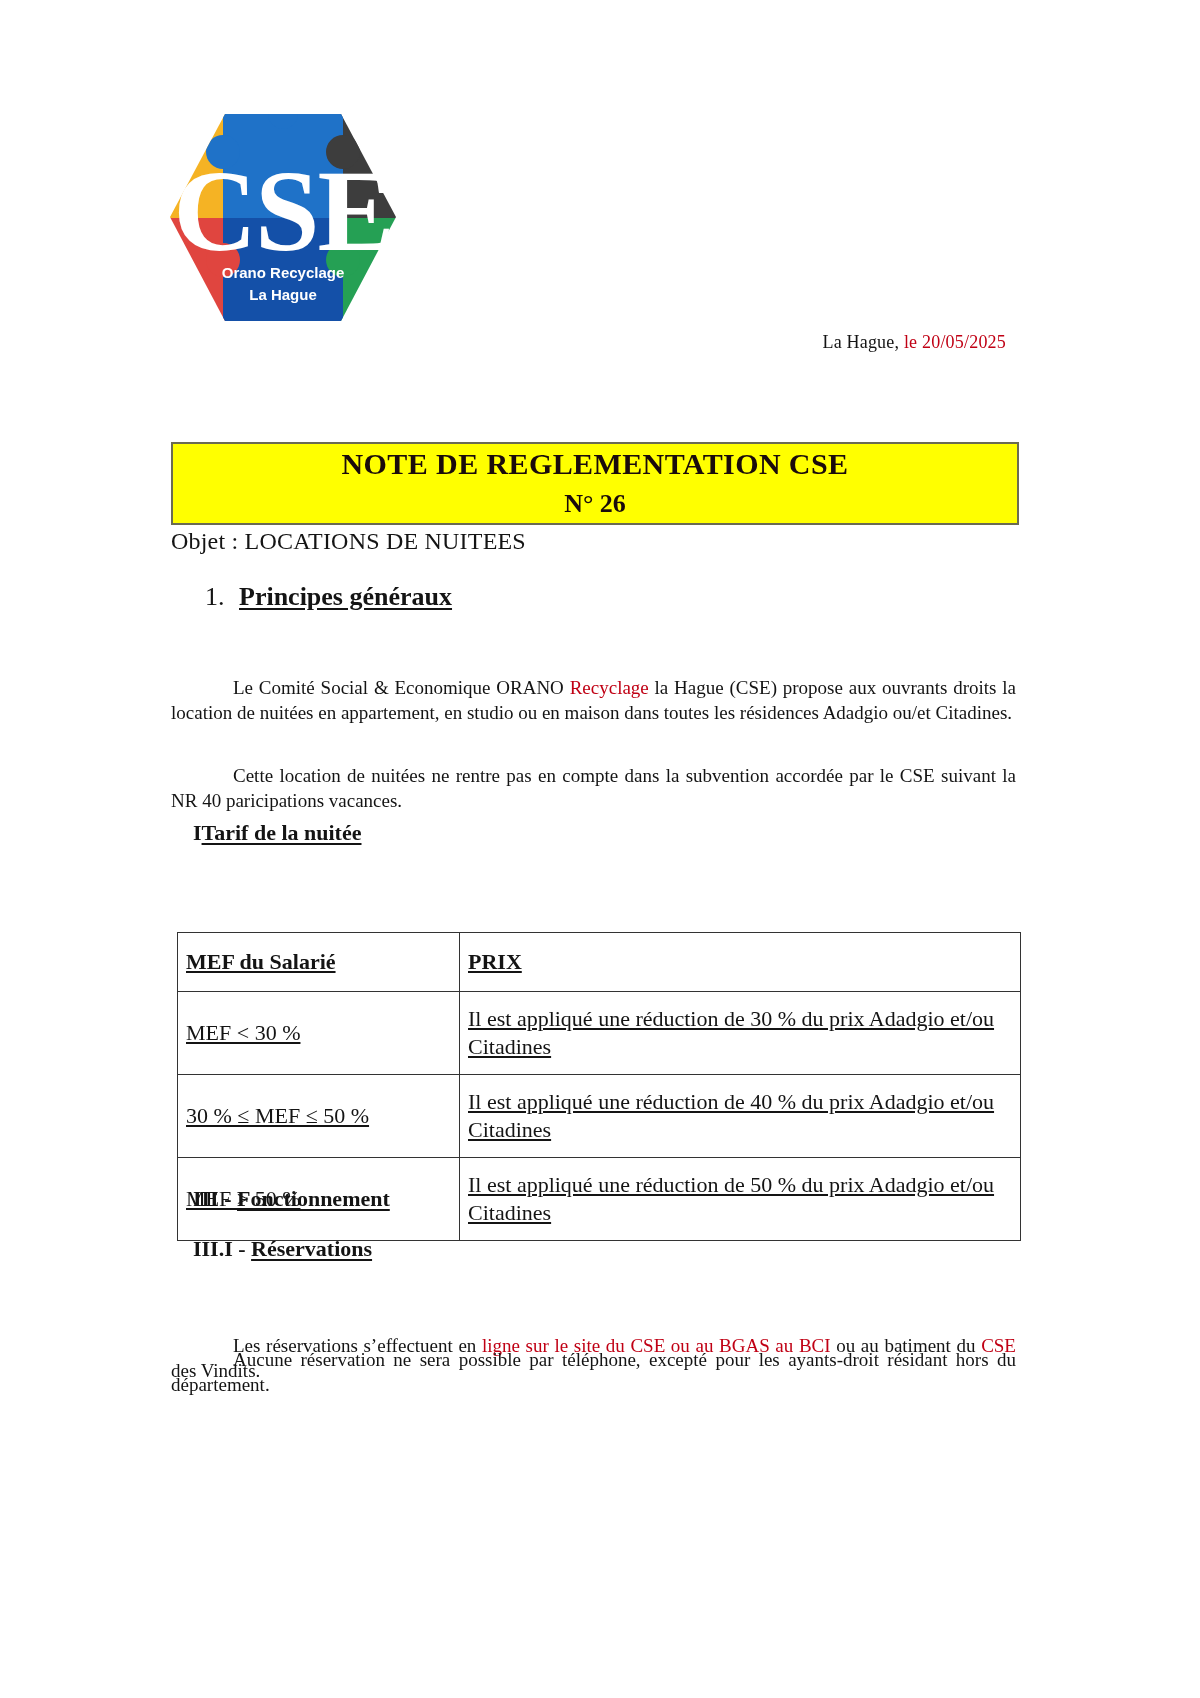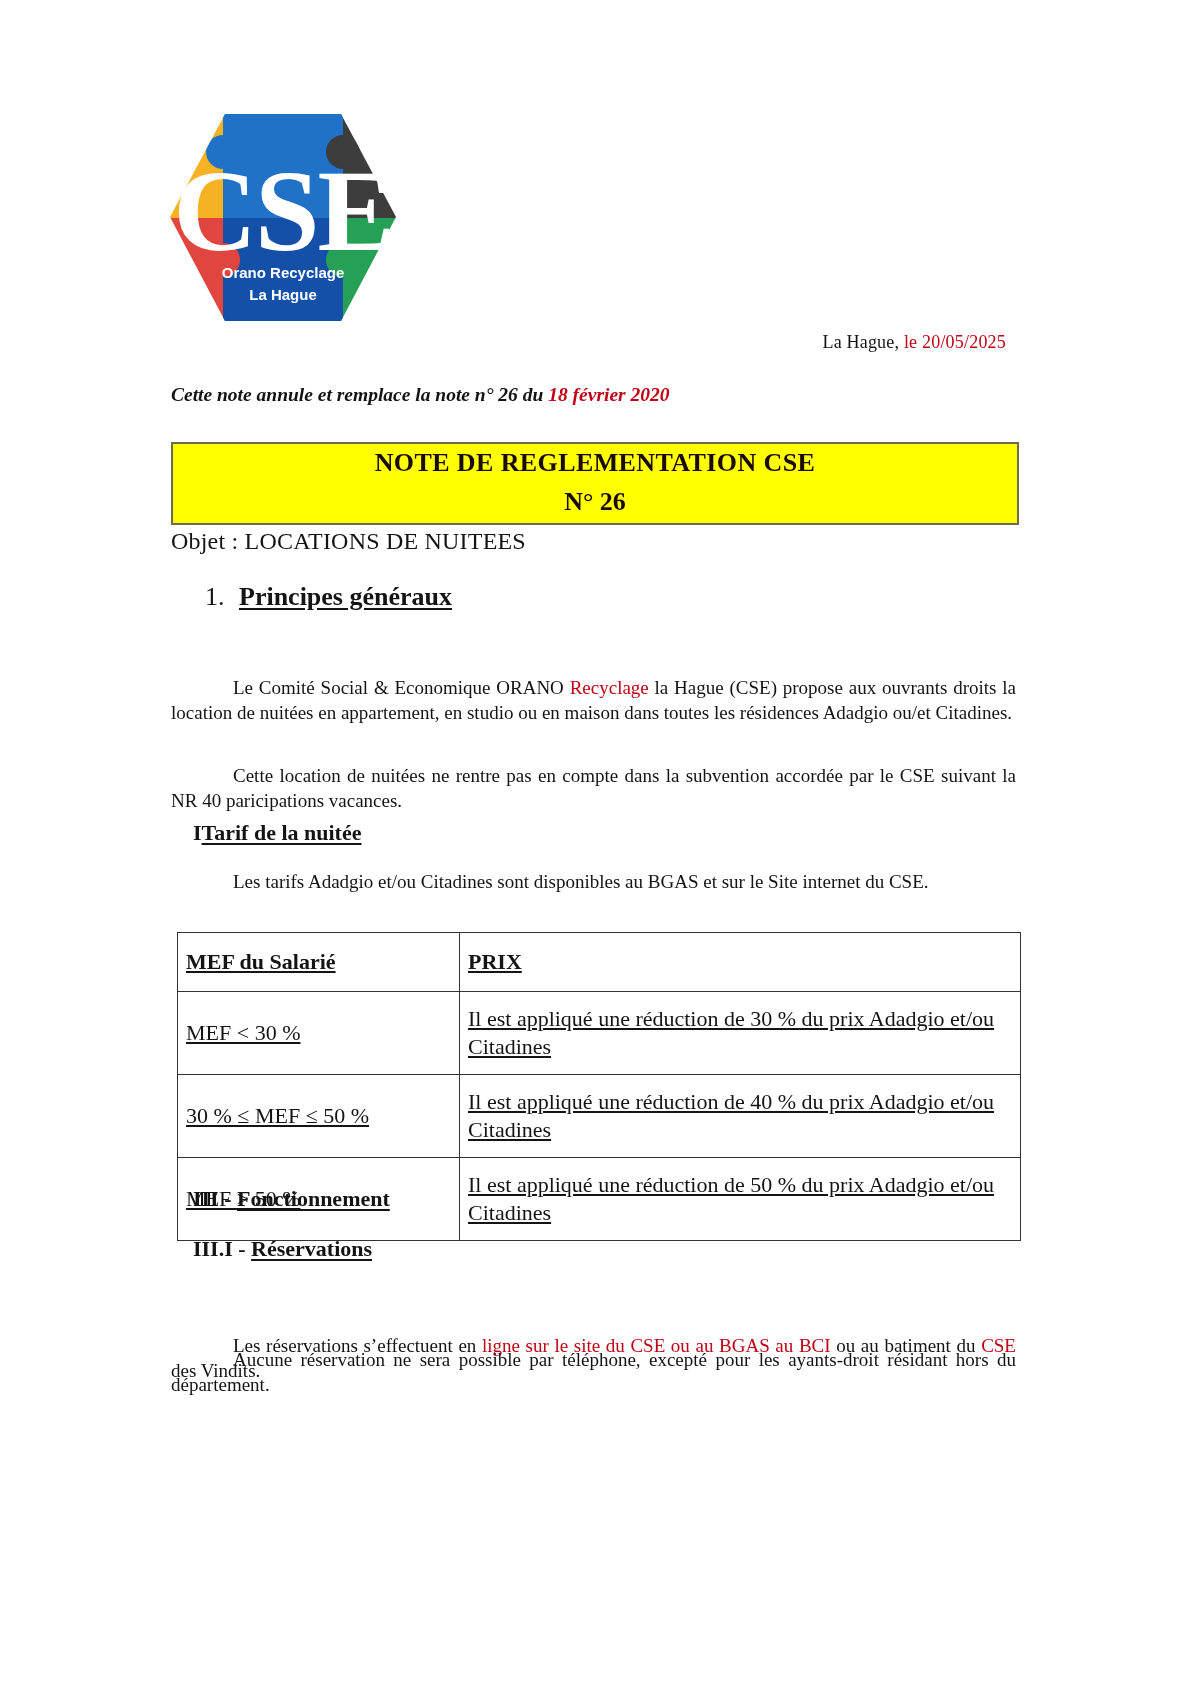--- a/index.html
+++ b/index.html
@@ -67,21 +67,21 @@
     height: 83px;
     background: #ffff00;
     border: 2px solid #6b6b52;
     box-sizing: border-box;
     display: flex;
     flex-direction: column;
     align-items: center;
     justify-content: center;
   }
   .title-box .line1 {
-    font-size: 26px;
+    font-size: 30px;
     font-weight: bold;
     color: #1a0b0b;
     letter-spacing: .4px;
     line-height: 1.25;
   }
   .title-box .line2 {
     font-size: 26px;
     font-weight: bold;
     color: #1a0b0b;
     line-height: 1.4;
@@ -208,23 +208,20 @@
       <text x="115" y="168" text-anchor="middle" font-family="'Liberation Sans', sans-serif" font-size="15" font-weight="bold" fill="#ffffff">Orano Recyclage</text>
       <text x="115" y="190" text-anchor="middle" font-family="'Liberation Sans', sans-serif" font-size="15" font-weight="bold" fill="#ffffff">La Hague</text>
     </svg>
   </div>
 
   <div class="place-date">
     <span>La Hague,</span>
     <span class="red">le 20/05/2025</span>
   </div>
 
-  <div class="replace-note">
-    <span>Cette note annule et remplace la note n° 26 du </span><span class="red">18 février 2020</span>
-  </div>
 
   <div class="title-box">
     <div class="line1">NOTE DE REGLEMENTATION CSE</div>
     <div class="line2">N° 26</div>
   </div>
 
   <div class="objet">Objet : LOCATIONS DE NUITEES</div>
 
   <div class="sec-num1">
     <span class="num">1.</span><span class="ttl">Principes généraux</span>
@@ -235,23 +232,20 @@
   </div>
 
   <div class="para p2">
     <span class="indent"></span><span>Cette location de nuitées ne rentre pas en compte dans la subvention accordée par le CSE suivant la NR 40 paricipations vacances.</span>
   </div>
 
   <div class="sub-head h-tarif">
     <span>I</span><span class="u">Tarif de la nuitée</span>
   </div>
 
-  <div class="para p3">
-    <span class="indent"></span><span>Les tarifs Adadgio et/ou Citadines sont disponibles au BGAS et sur le Site internet du CSE.</span>
-  </div>
 
   <table class="tarif-table">
     <colgroup>
         <col class="c1">
         <col class="c2">
       </colgroup>
     <thead>
       <tr>
         <th>MEF du Salarié</th>
         <th>PRIX</th>

